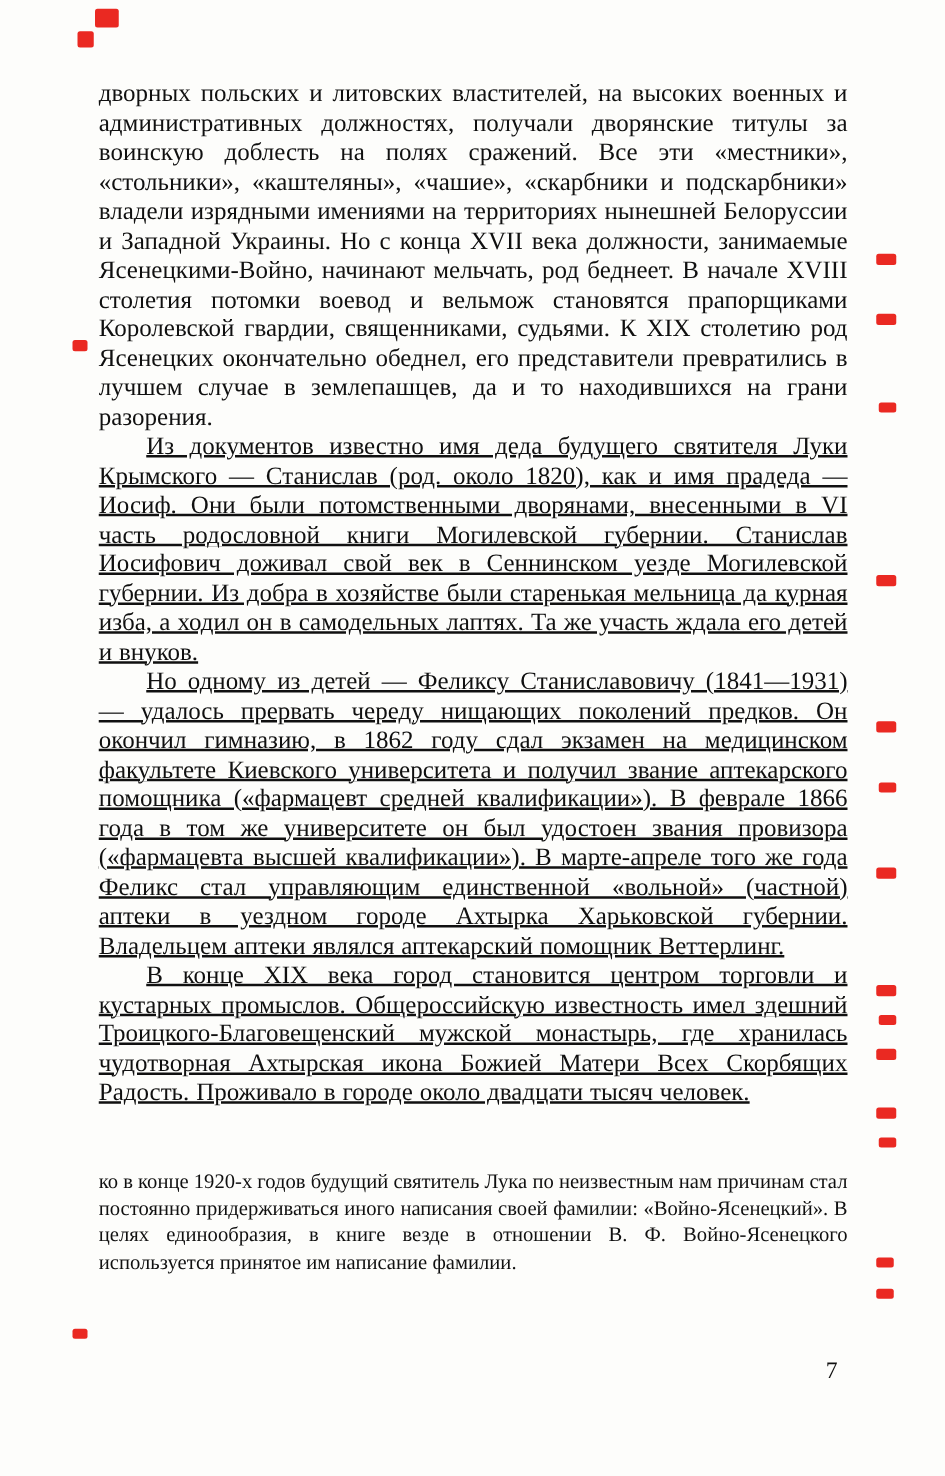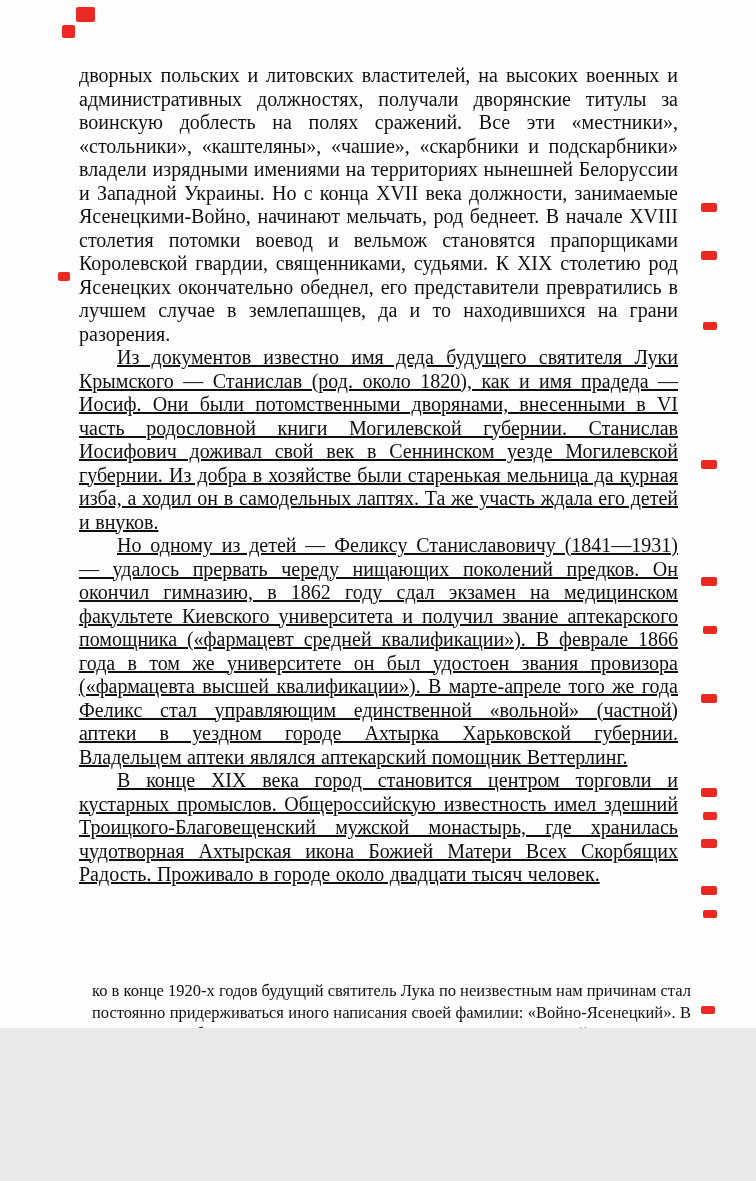--- a/index.html
+++ b/index.html
@@ -3,21 +3,21 @@
 <meta charset="utf-8">
 <style>
   html, body {
     margin: 0;
     padding: 0;
     background: #e9e9e9;
   }
   .page {
     position: relative;
     width: 756px;
-    height: 1028px;
+    height: 1181px;
     margin: 0 auto;
     background: var(--paper, #fdfdfb);
     overflow: hidden;
     font-family: "Liberation Serif", "DejaVu Serif", serif;
     color: var(--text, #101010);
   }
   .text-block {
     position: absolute;
     left: 79px;
     top: 64px;
@@ -27,23 +27,22 @@
     margin: 0;
     font-size: 20px;
     line-height: 23.5px;
     text-align: justify;
     word-spacing: 0.5px;
   }
   .para.indent { text-indent: 38px; text-decoration: underline; }
   .footnote {
     position: absolute;
     left: 79px;
-    top: 980px;
+    top: 934px;
     width: 599px;
-    margin-left: 13px;
   }
   .footnote p {
     margin: 0;
     font-size: 16.5px;
     line-height: 21.6px;
     text-align: justify;
   }
   .page-number {
     position: absolute;
     top: 1086px;

